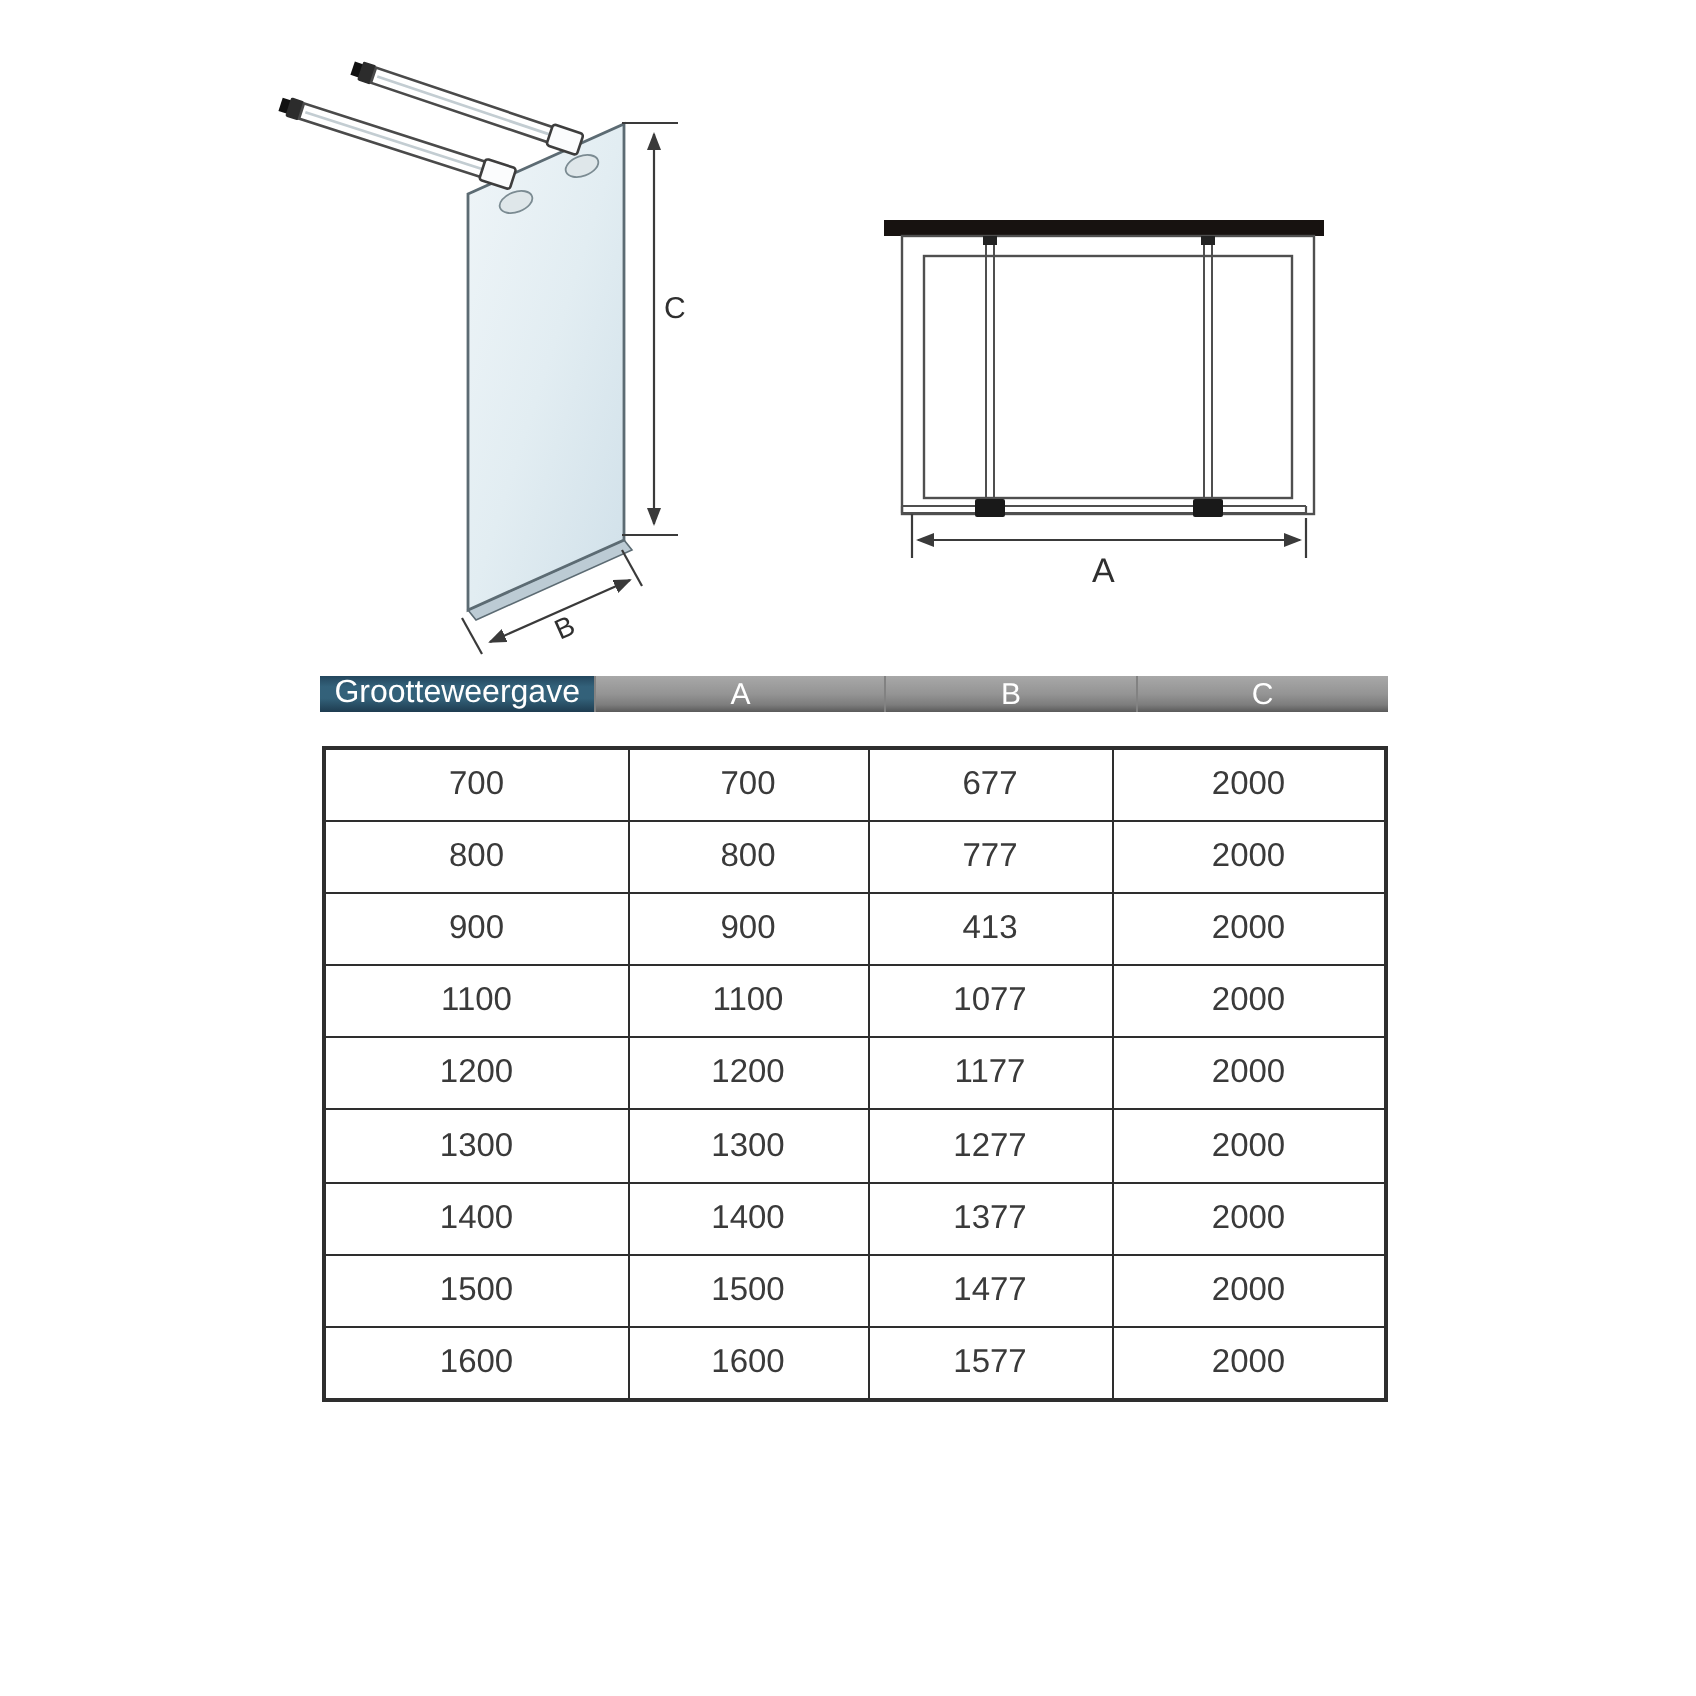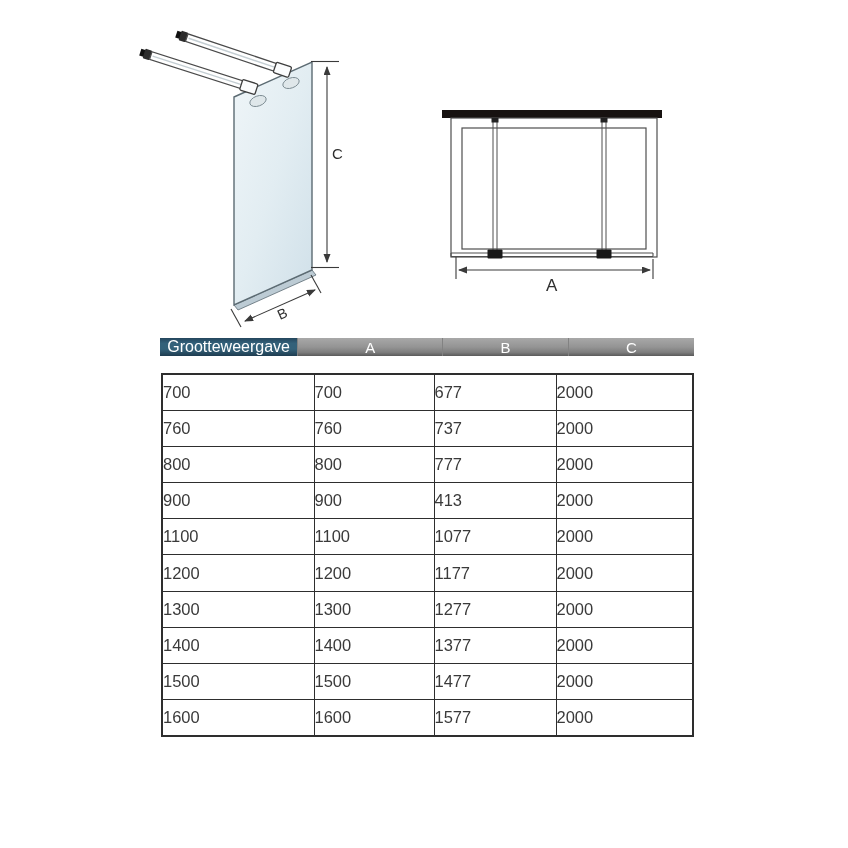--- a/index.html
+++ b/index.html
@@ -21,21 +21,21 @@
   }
   .th-a{width:145px;}
   .th-b{width:125px;}
   .th-c{width:126px;}
   
   .tbl{
     position:absolute;left:161px;top:373px;border-collapse:collapse;table-layout:fixed;
     border:2px solid #2e2e2e;
   }
   .tbl td{
-    border:1.5px solid #2e2e2e;height:35.1px;vertical-align:middle;
+    border:1.5px solid #2e2e2e;height:35.1px;text-align:center;vertical-align:middle;
     font-size:16.5px;color:#3a3a3a;background:#ffffff;padding:0;
   }
   .dim-label{fill:#2f2f2f;font-family:"Liberation Sans",sans-serif;}
 </style>
 </head>
 <body>
 
 <div class="canvas">
 
   <svg class="diagram-svg" width="848" height="335" viewBox="0 0 848 335">
@@ -143,26 +143,20 @@
       <col style="width:137px">
     </colgroup>
     <tbody>
         <tr>
           <td>700</td>
           <td>700</td>
           <td>677</td>
           <td>2000</td>
         </tr>
         <tr>
-          <td>760</td>
-          <td>760</td>
-          <td>737</td>
-          <td>2000</td>
-        </tr>
-        <tr>
           <td>800</td>
           <td>800</td>
           <td>777</td>
           <td>2000</td>
         </tr>
         <tr>
           <td>900</td>
           <td>900</td>
           <td>413</td>
           <td>2000</td>

